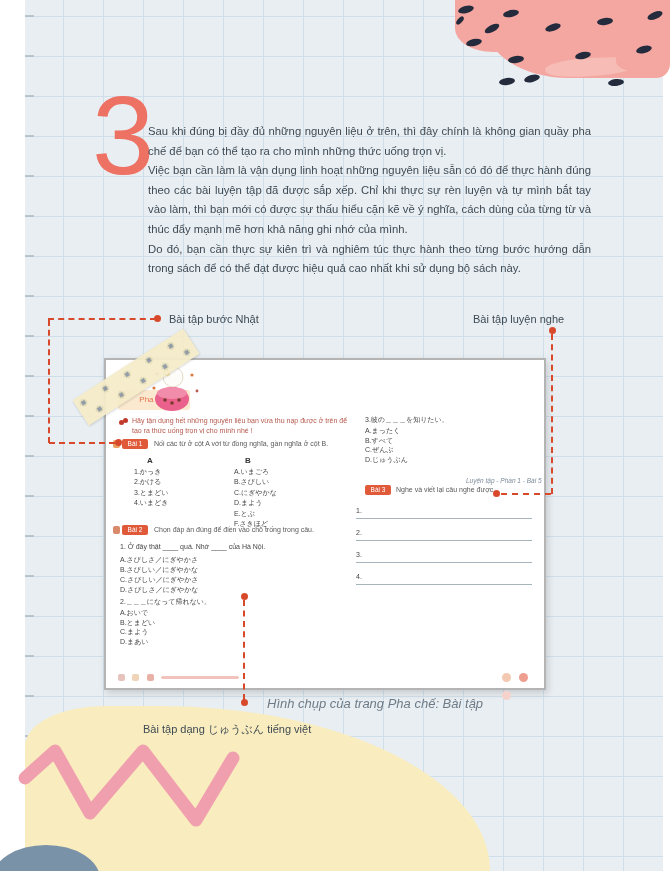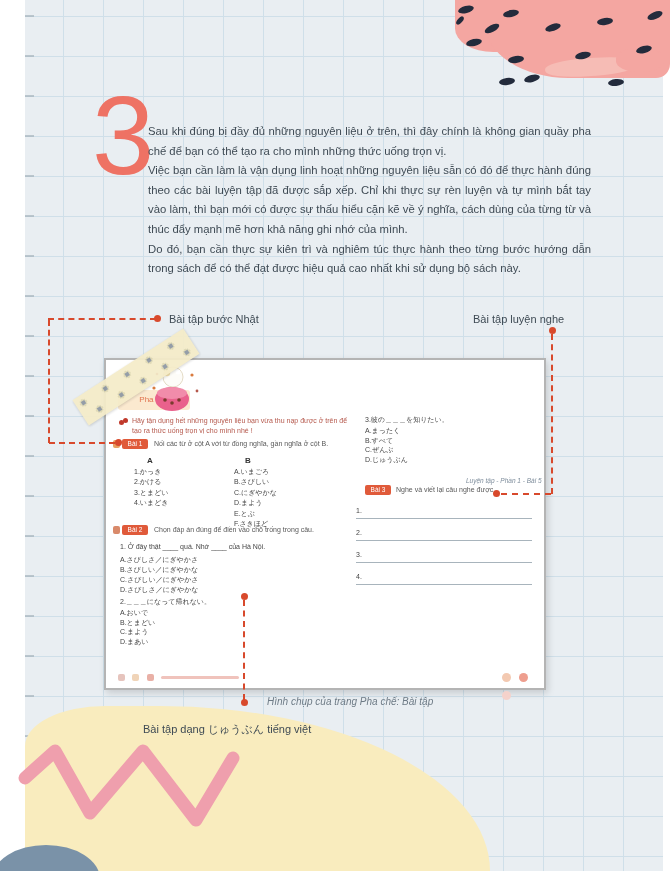--- a/index.html
+++ b/index.html
@@ -24,21 +24,21 @@
   .seed{position:absolute;width:16px;height:7px;background:#232b3c;border-radius:50%;}
 
   .bignum{position:absolute;left:92px;top:80px;font-size:112px;line-height:1;color:#ee7264;
           font-weight:400;letter-spacing:-4px;}
   .heading{position:absolute;left:148px;top:88px;margin:0;font-size:15px;font-weight:700;
            color:#ee6d5b;letter-spacing:.4px;}
   .paras{position:absolute;left:148px;top:122px;width:443px;}
   .paras p{margin:0;font-size:11.3px;line-height:19.6px;color:#3e4a54;text-align:justify;}
 
   .lbl{position:absolute;font-size:11px;color:#3e4a54;font-weight:500;}
-  .caption{position:absolute;left:267px;top:696px;font-size:10px;font-style:italic;color:#6e7b86;}
+  .caption{position:absolute;left:267px;top:696px;font-size:13px;font-style:italic;color:#6e7b86;}
 
   
   .dh{position:absolute;border-top:2px dashed #d8492c;}
   .dv{position:absolute;border-left:2px dashed #d8492c;}
   .dot{position:absolute;width:7px;height:7px;border-radius:50%;background:#d8492c;}
 
   
   .tape{position:absolute;left:70px;top:362px;width:132px;height:30px;background-color:#f5ecc9;
         background-image:radial-gradient(circle at 8px 8px,#8e97a2 0 2.2px,#ded8b2 2.2px 3.8px,transparent 3.8px),
                          radial-gradient(circle at 18px 22px,#8e97a2 0 2.2px,#ded8b2 2.2px 3.8px,transparent 3.8px);

